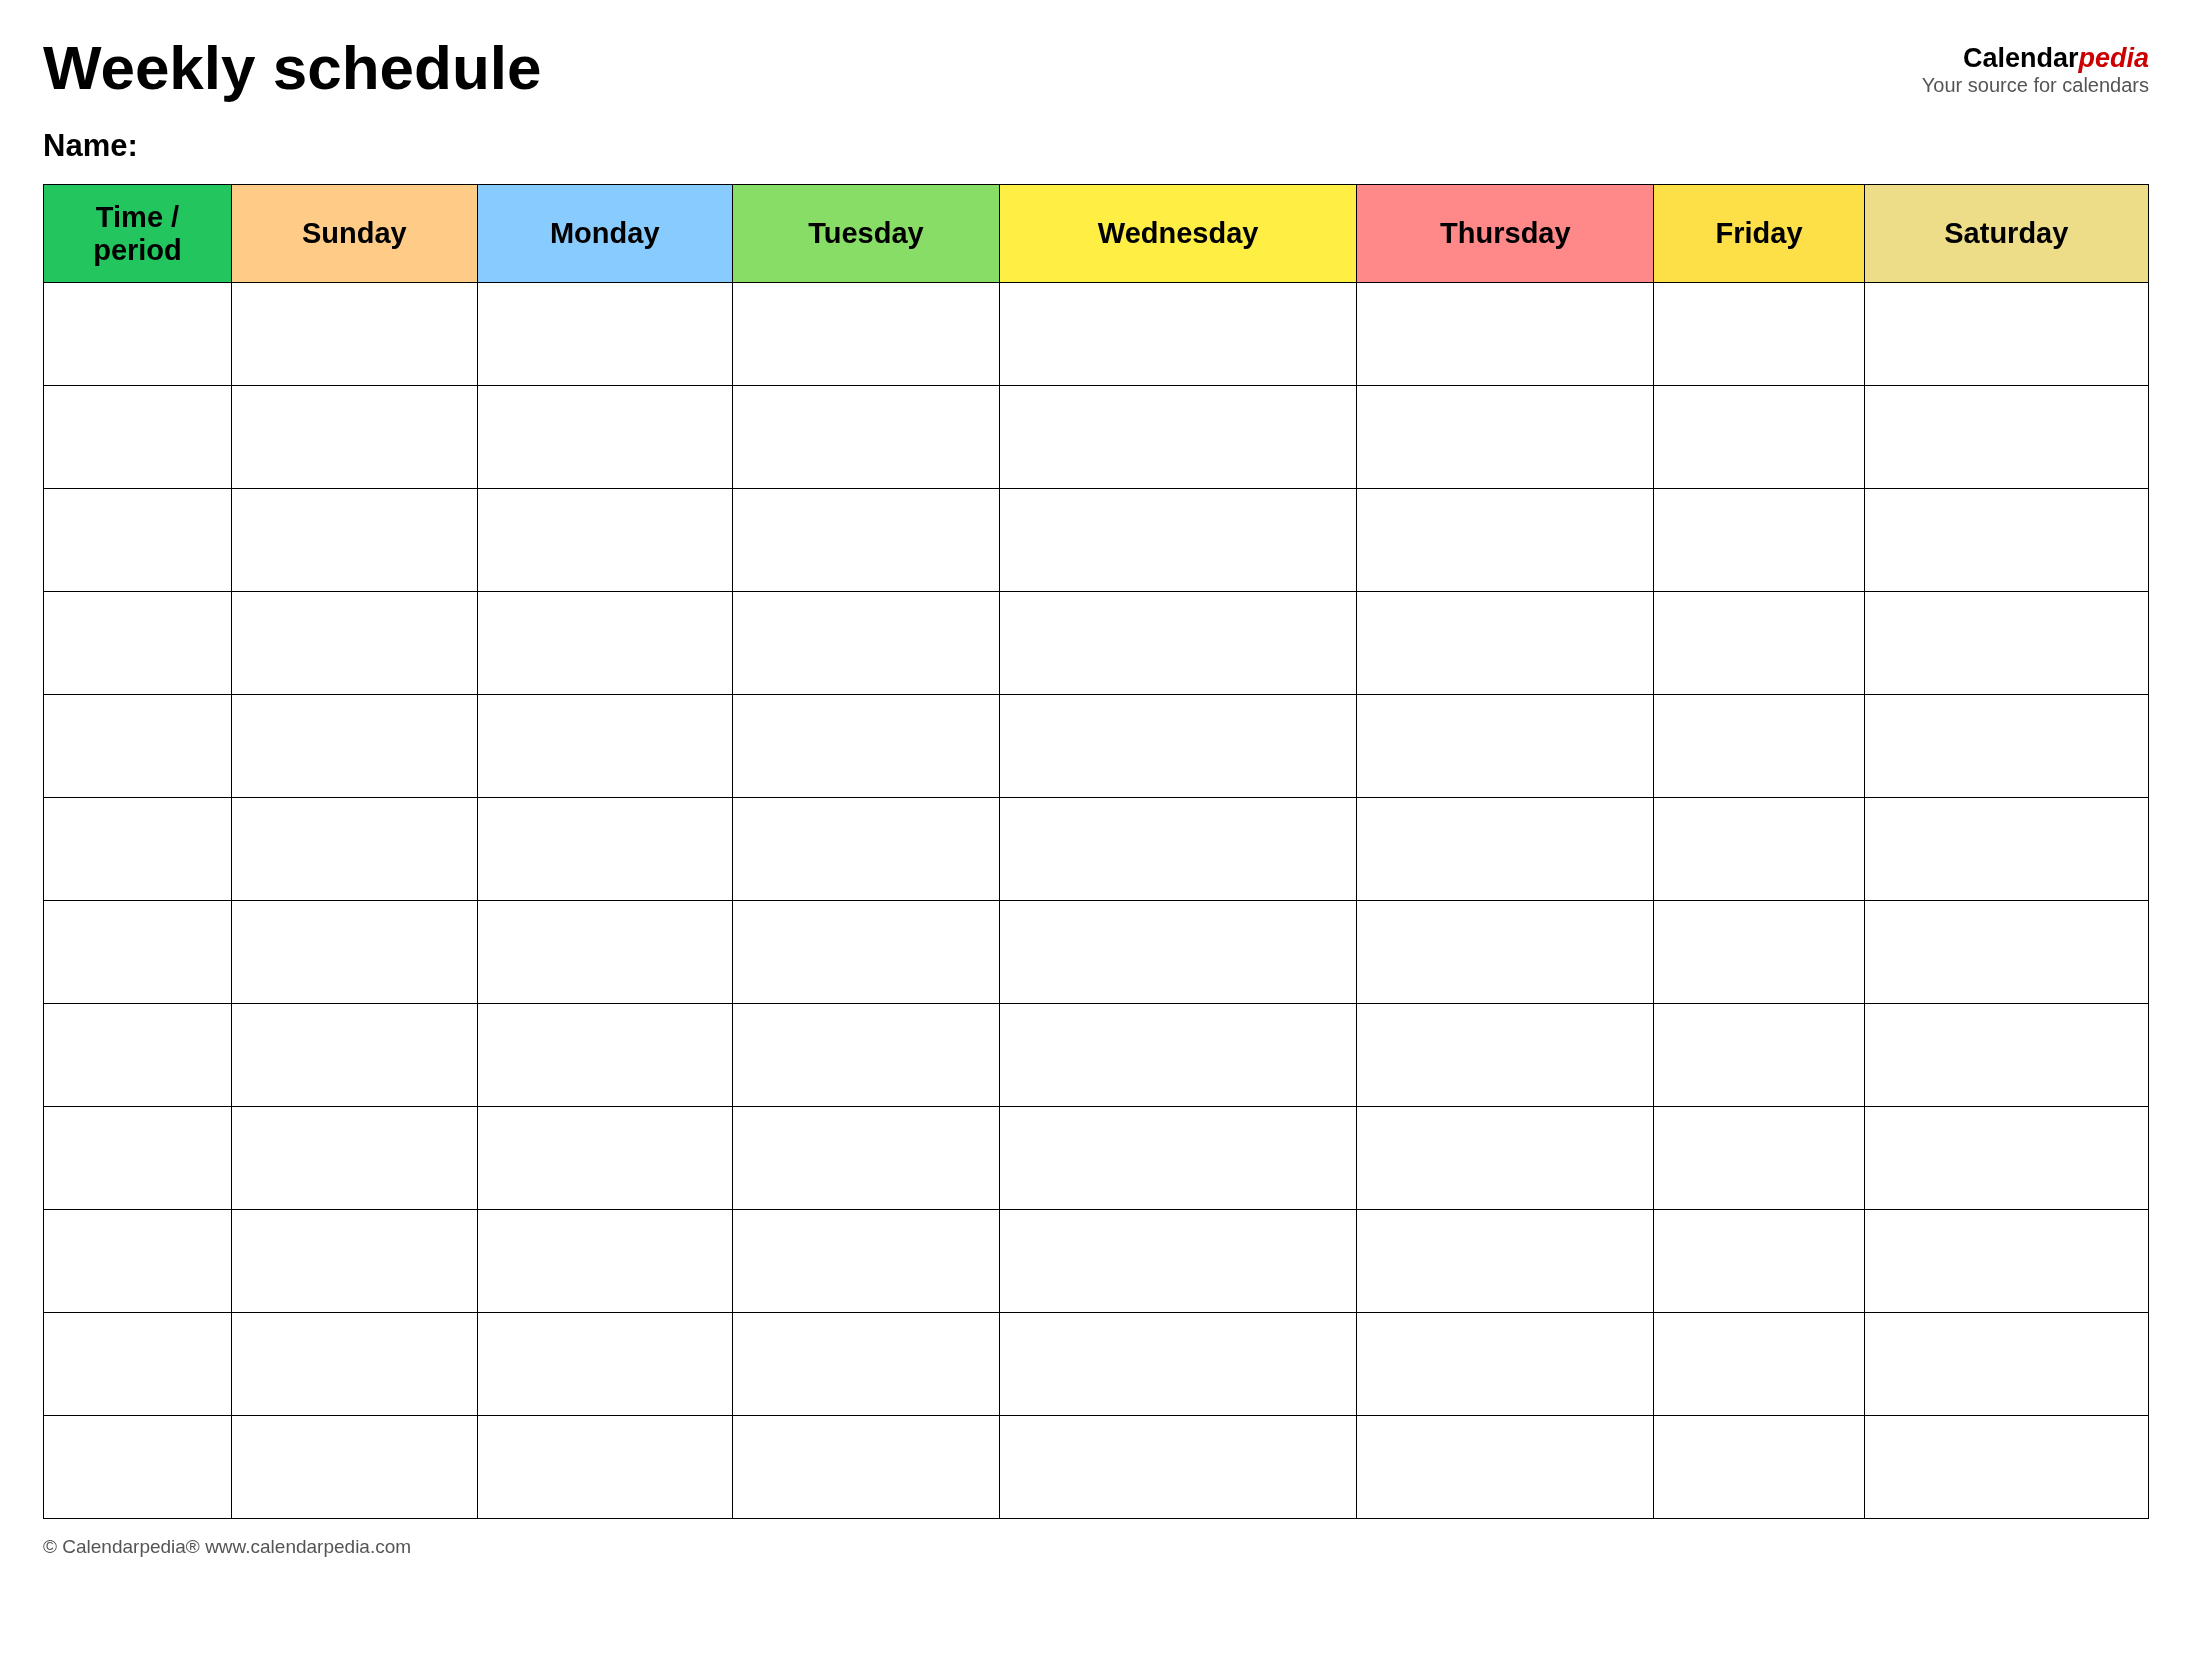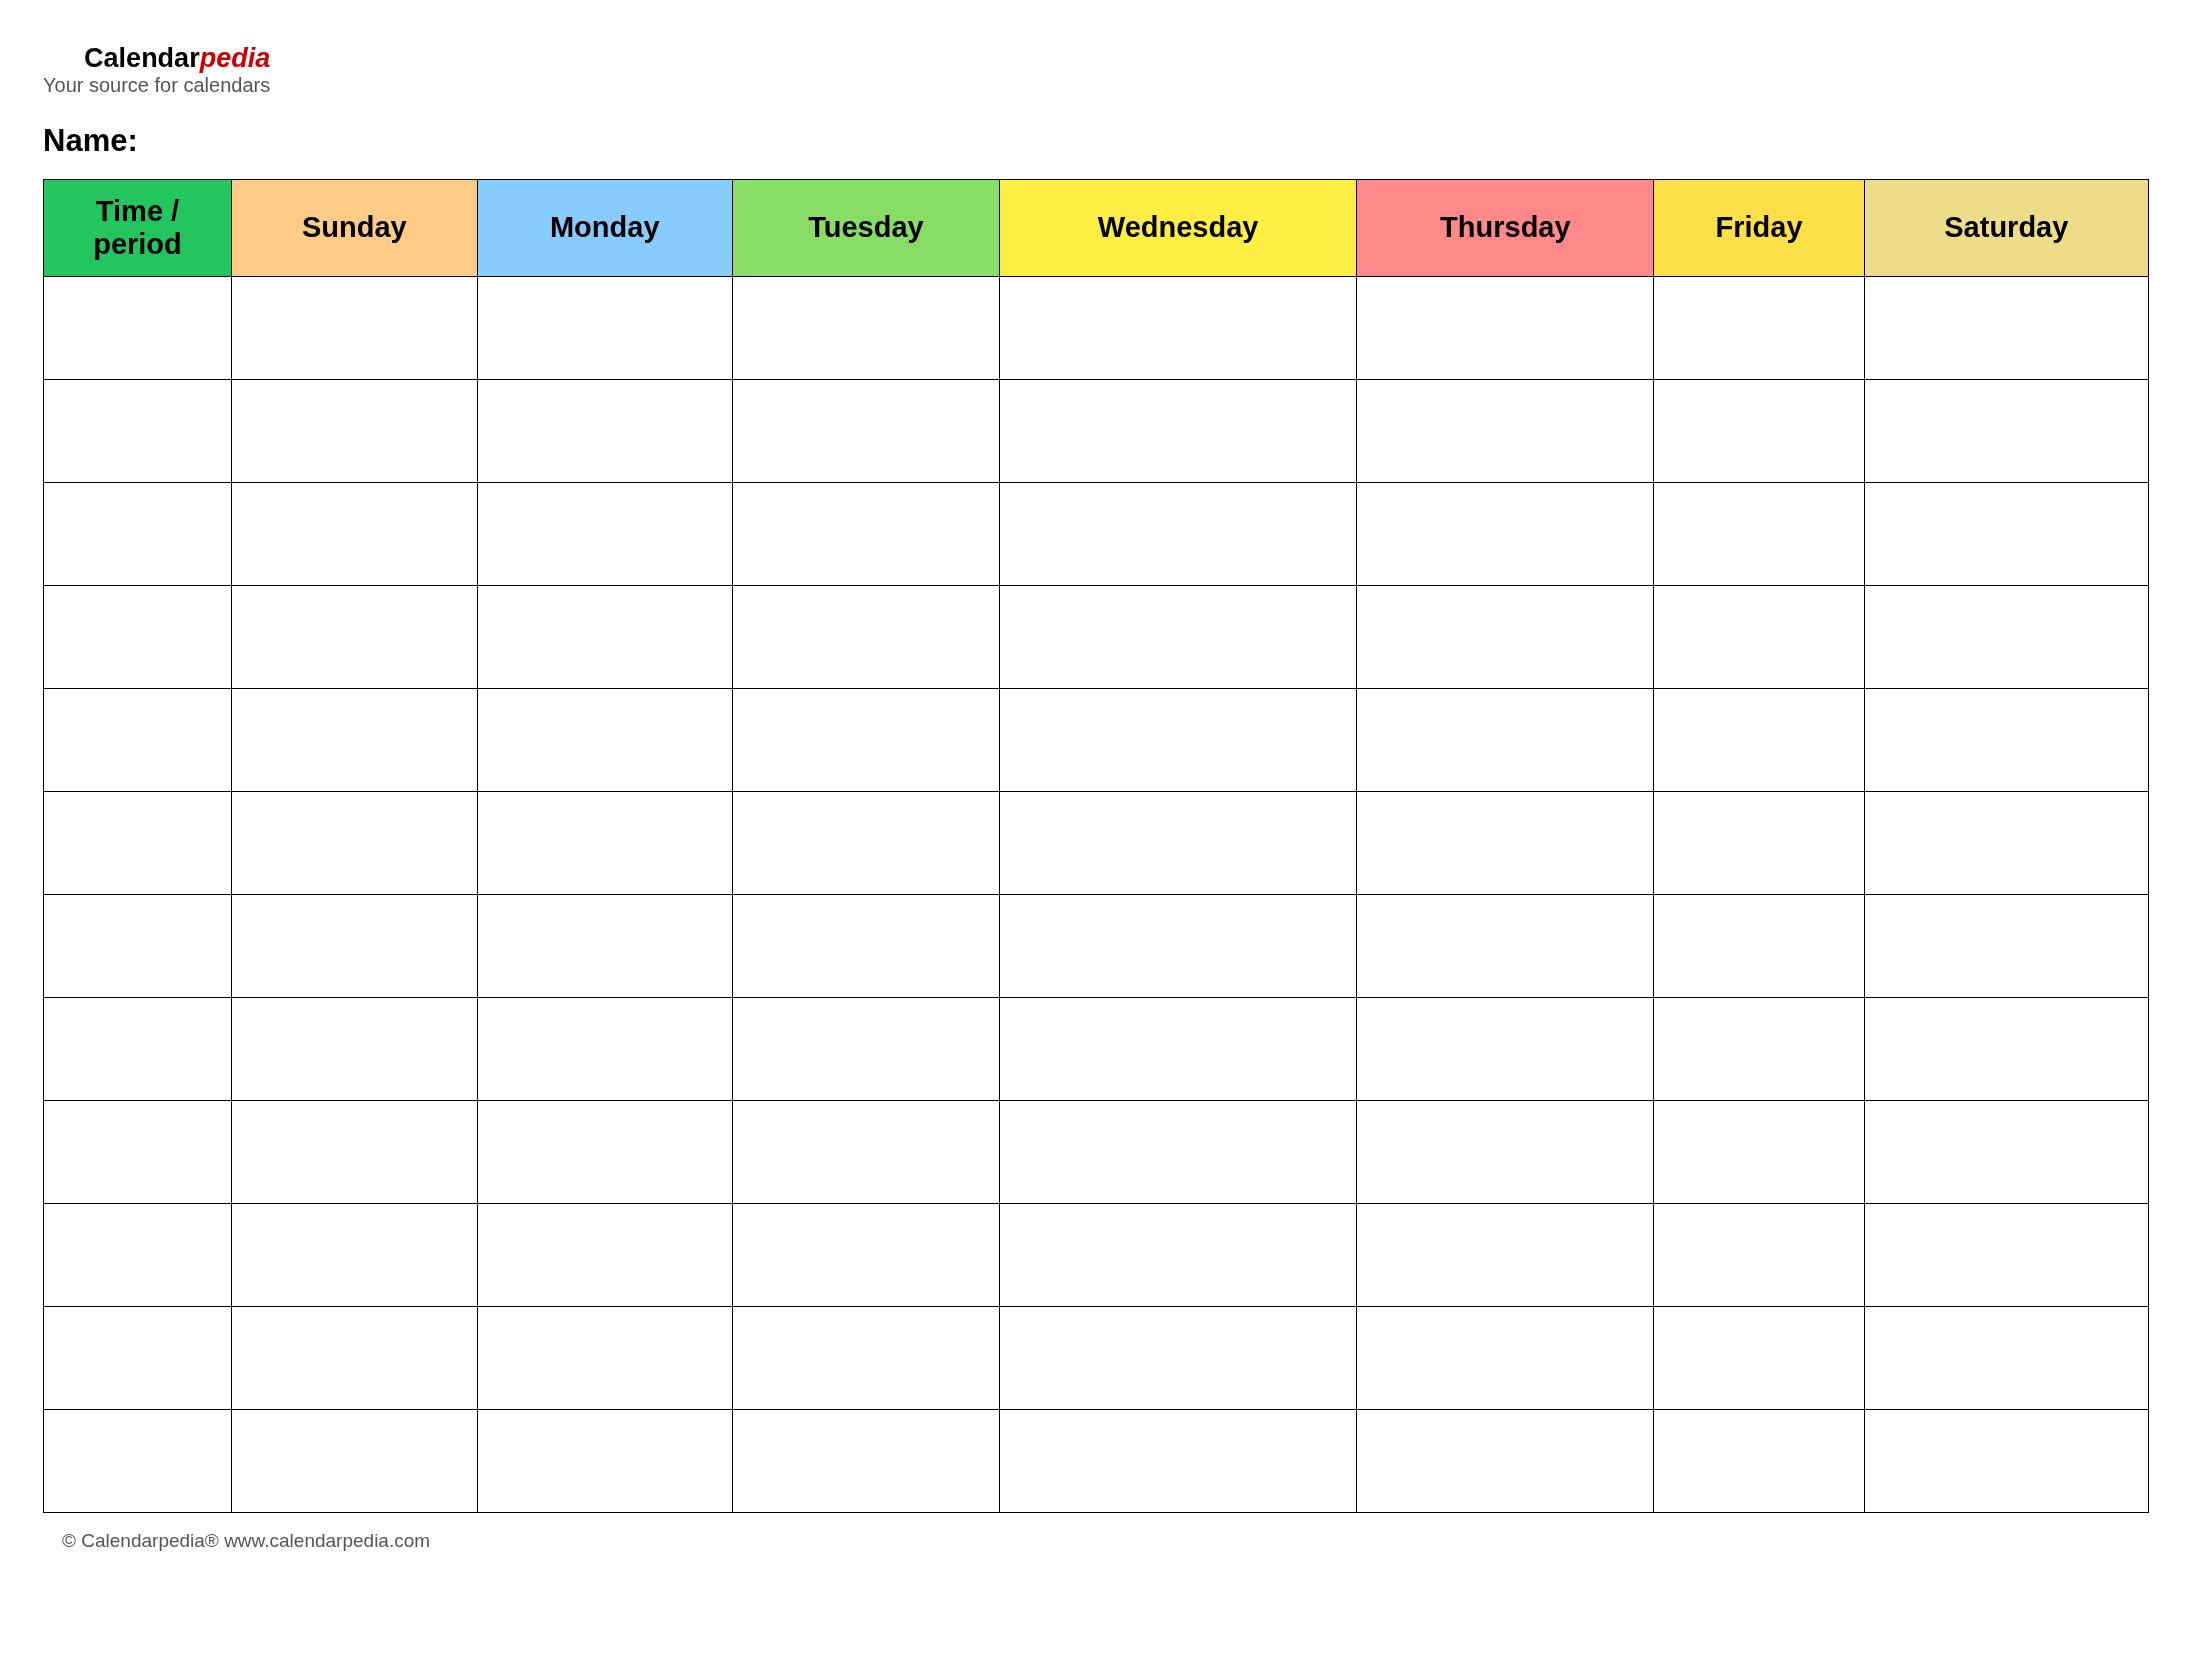--- a/index.html
+++ b/index.html
@@ -126,27 +126,27 @@
 
     .col-saturday {
       background: #eedd88;
       color: #000000;
     }
 
     .footer {
       margin-top: 17px;
       font-size: 19px;
       color: #555555;
-      margin-left: 19px;
     }
   </style>
 </head>
 <body>
 
 <div class="header">
+  <h1 class="title">Weekly schedule</h1>
   <div class="logo-container">
     <div class="logo-text">
       <span class="calendar">Calendar</span><span class="pedia">pedia</span>
     </div>
     <span class="logo-subtitle">Your source for calendars</span>
   </div>
 </div>
 
 <div class="name-row">Name:</div>
 

